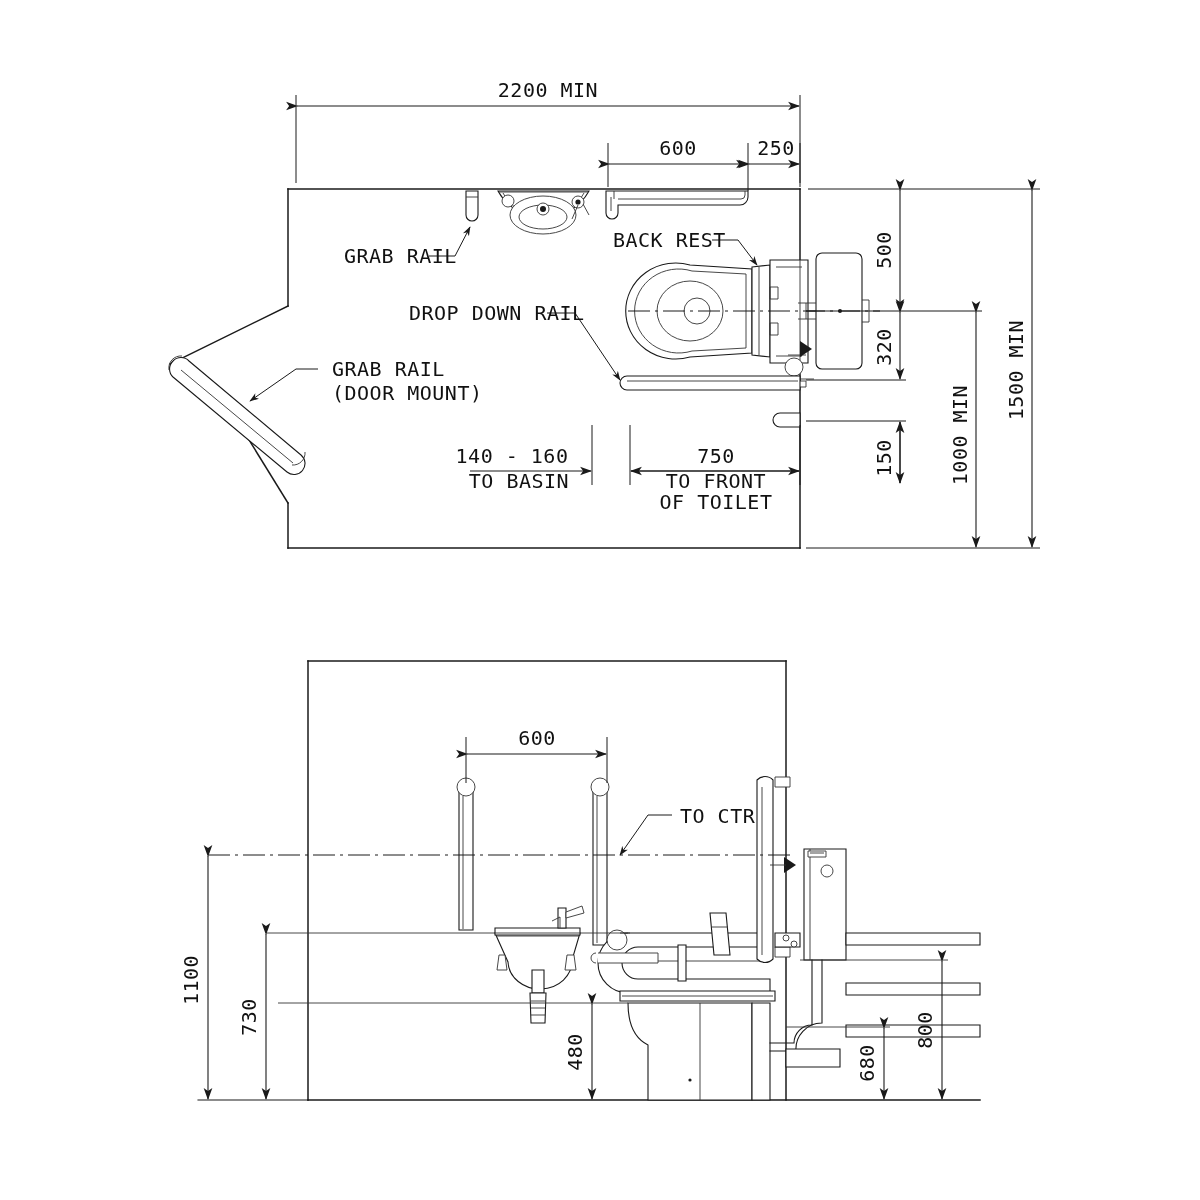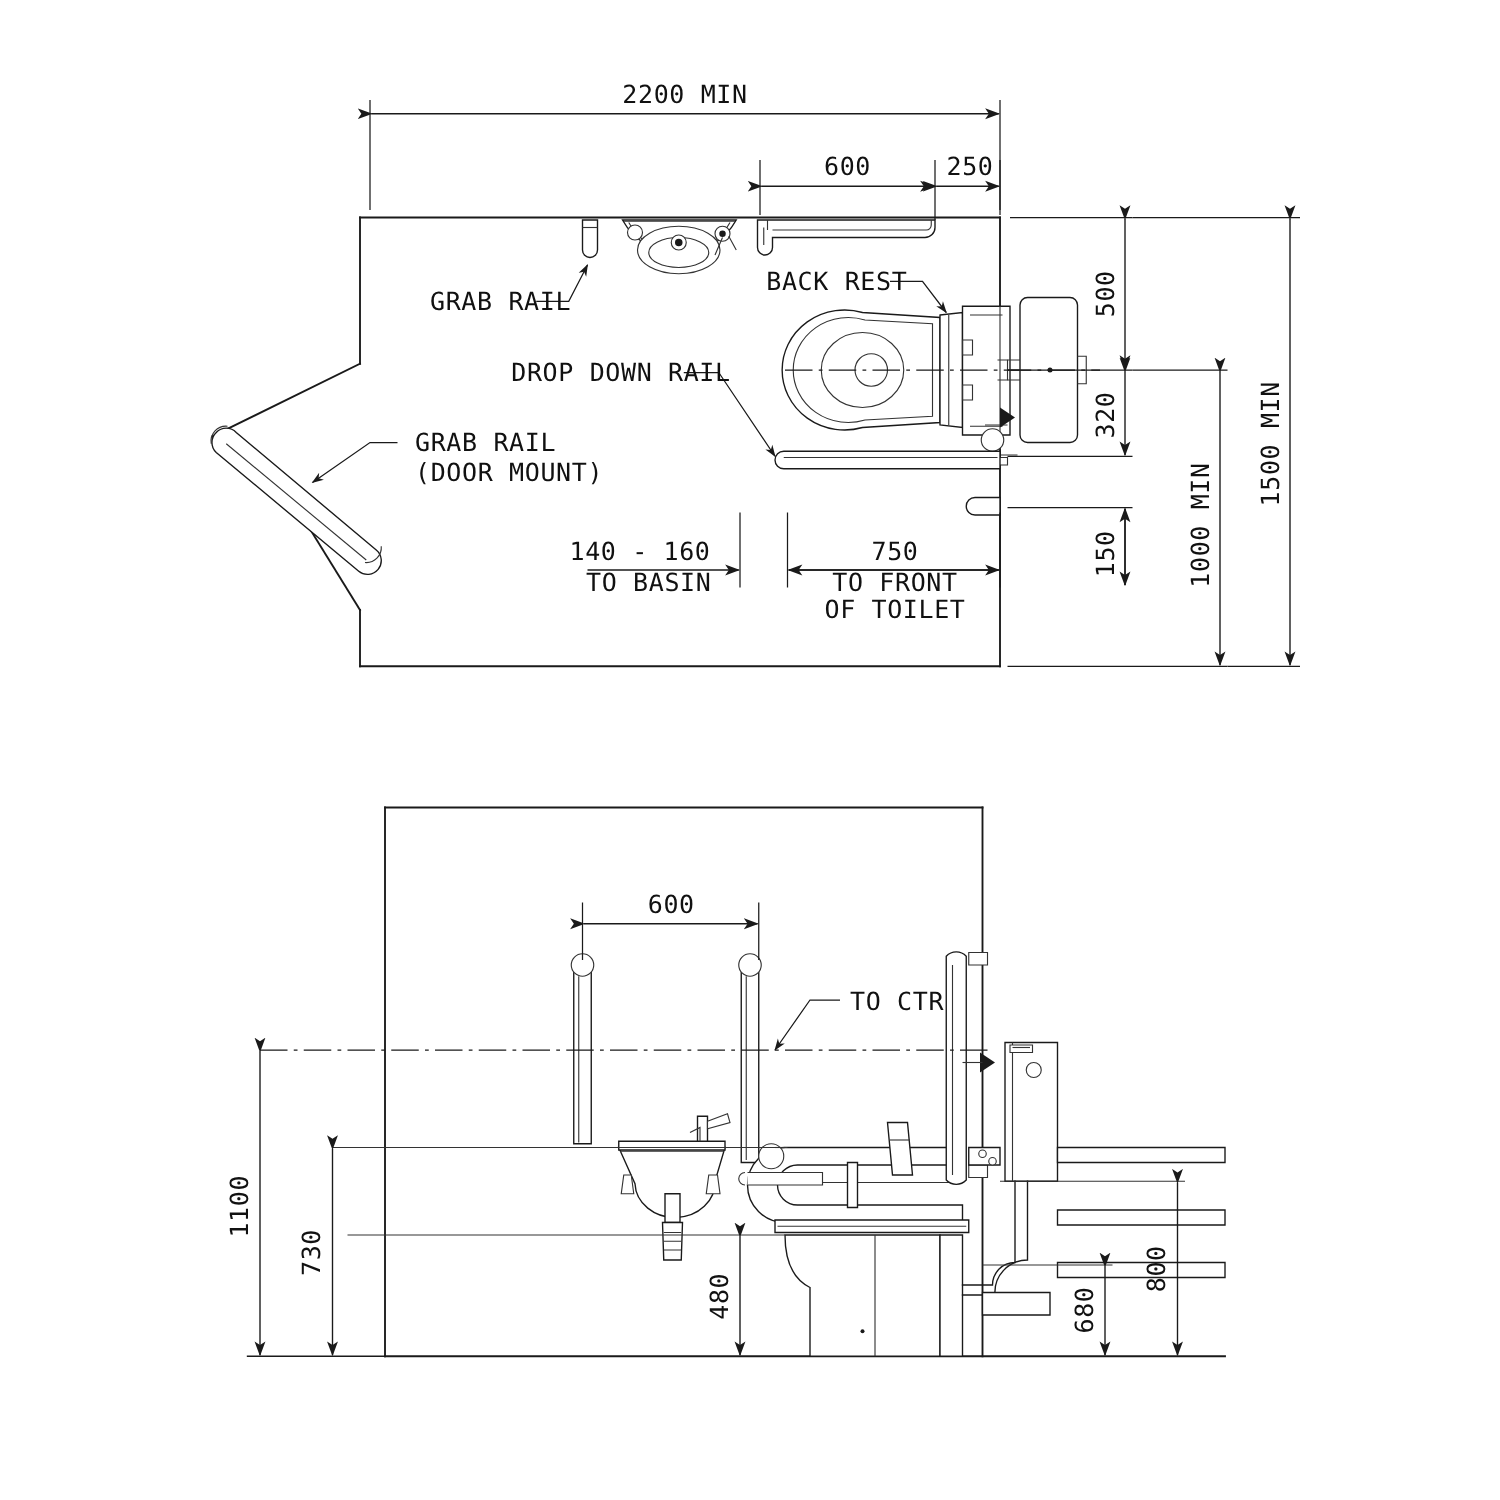--- a/index.html
+++ b/index.html
@@ -11,21 +11,21 @@
   body {
     width: 1200px;
     height: 1200px;
     font-family: "DejaVu Sans Mono", "Liberation Mono", monospace;
     overflow: hidden;
     position: relative;
   }
   #drawing-root {
     position: absolute;
     left: 0;
-    top: 0;
+    top: 15px;
     width: 1200px;
     height: 1176px;
   }
   svg#cad {
     display: block;
     width: 1200px;
     height: 1200px;
     background: #fff;
   }
   .ln {

